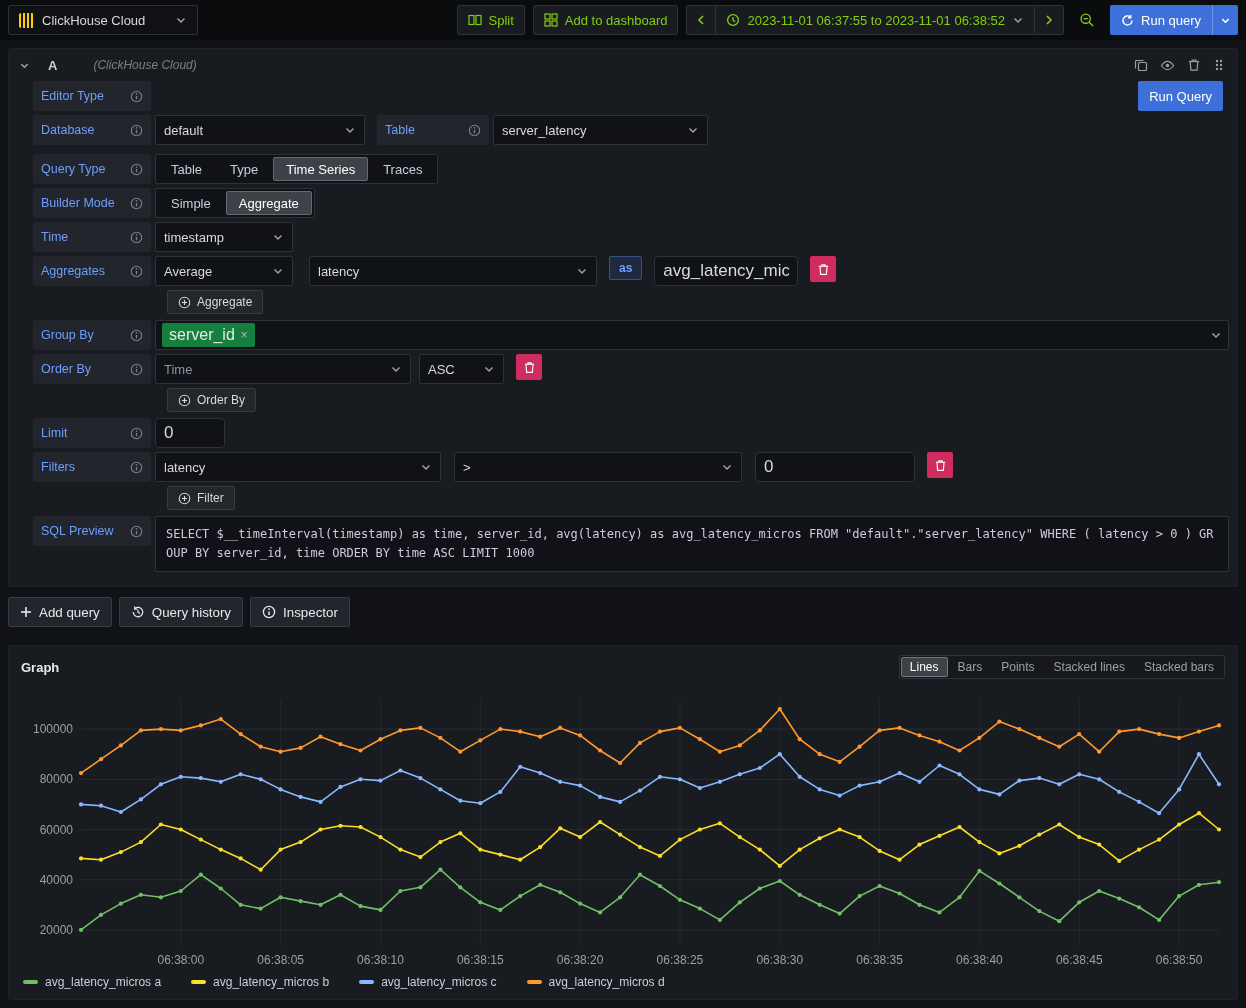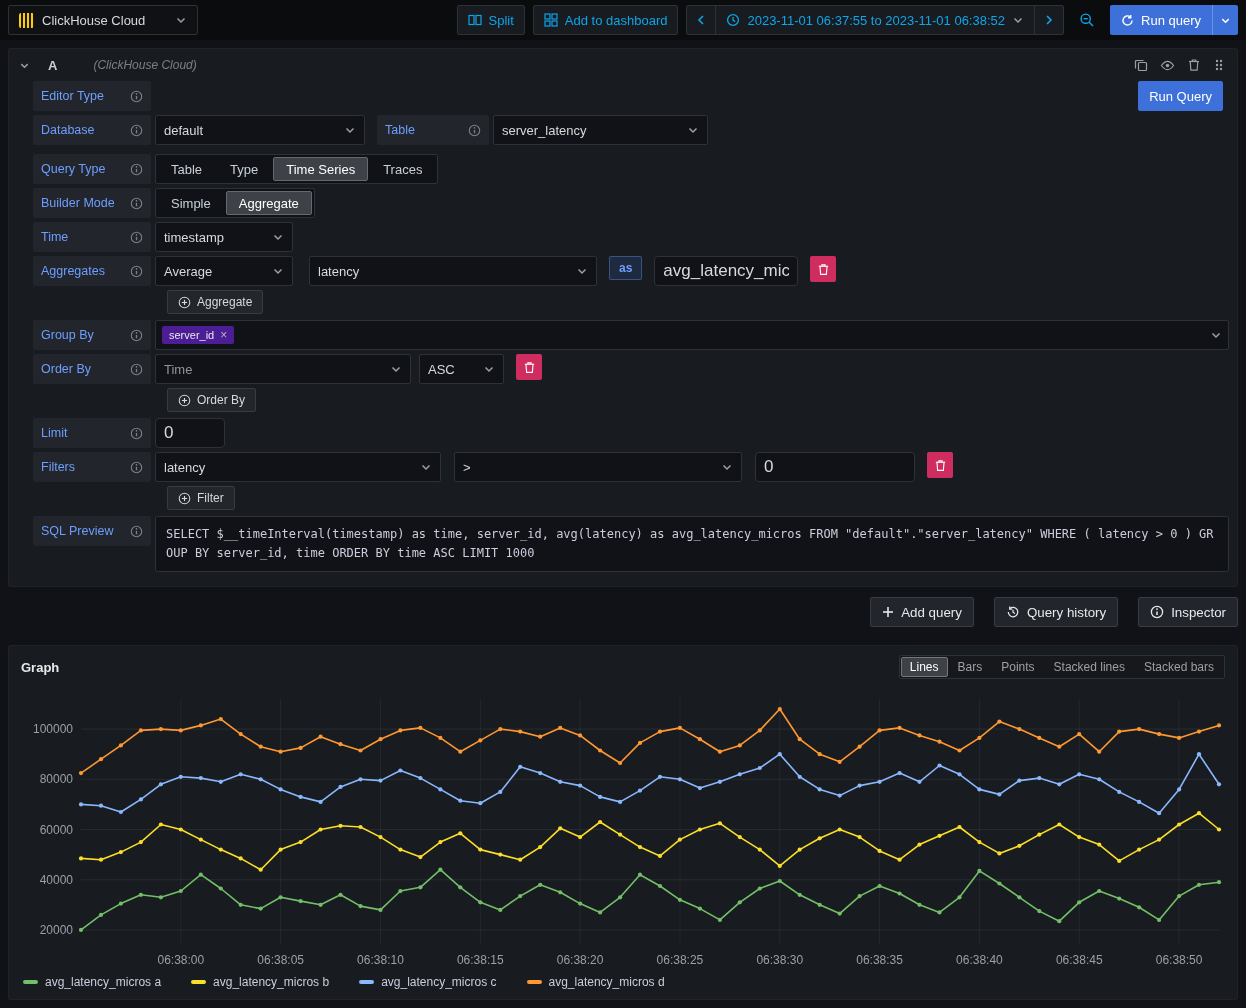--- a/index.html
+++ b/index.html
@@ -15,21 +15,21 @@
   }
   *{box-sizing:border-box}
   body{margin:0;background:#0b0c0e;font-family:"Liberation Sans",sans-serif;color:var(--text);font-size:13px;}
   .app{width:1246px;height:1008px;background:var(--page);overflow:hidden;display:flex;flex-direction:column;}
 
   
   .topbar{height:40px;background:#0b0c0e;display:flex;align-items:center;padding:0 8px;gap:8px;flex:none;}
   .ds-picker{height:30px;border:1px solid var(--border);border-radius:2px;display:flex;align-items:center;gap:8px;padding:0 10px;background:#101114;min-width:190px;cursor:pointer;}
   .ch-logo{width:15px;height:15px;border-radius:2px;background:repeating-linear-gradient(90deg,#ffcc00 0 2px,#16171a 2px 4px);}
   .spacer{flex:1}
-  .tb-btn{height:30px;display:flex;align-items:center;gap:7px;padding:0 10px;background:#181b1f;border:1px solid var(--border);border-radius:2px;color:#0ea5e9;cursor:pointer;white-space:nowrap;}
+  .tb-btn{height:30px;display:flex;align-items:center;gap:7px;padding:0 10px;background:#181b1f;border:1px solid var(--border);border-radius:2px;color:#84cc16;cursor:pointer;white-space:nowrap;}
   .tb-ico{width:30px;padding:0;justify-content:center;}
   .tgroup{display:flex;}
   .tgroup .tb-btn{border-radius:0;margin-left:-1px;}
   .tgroup .tb-btn:first-child{border-radius:2px 0 0 2px;margin-left:0;}
   .tgroup .tb-btn:last-child{border-radius:0 2px 2px 0;}
   .runbtn{display:flex;height:30px;border-radius:2px;overflow:hidden;background:var(--accent);color:#fff;cursor:pointer;}
   .runbtn .main{display:flex;align-items:center;gap:7px;padding:0 11px;font-weight:500;}
   .runbtn .caret{width:26px;display:flex;align-items:center;justify-content:center;border-left:1px solid rgba(255,255,255,.25);}
 
   
@@ -55,27 +55,27 @@
   .select{height:30px;background:var(--input);border:1px solid var(--border);border-radius:2px;display:flex;align-items:center;justify-content:space-between;gap:8px;padding:0 4px 0 8px;color:var(--text);cursor:pointer;}
   .select .chev{color:#9aa0a6;display:flex;margin-right:4px;}
   .tinput{height:30px;background:var(--input);border:1px solid var(--border);border-radius:4px;padding:0 8px;color:var(--text);font-family:inherit;font-size:17px;}
   .muted{color:#8e949e;}
 
   .as-badge{height:24px;display:flex;align-items:center;padding:0 9px;border-radius:2px;background:rgba(61,113,217,.18);border:1px solid rgba(110,159,255,.35);color:var(--label-blue);font-size:12px;font-weight:700;margin:0 8px;}
   .dbtn{width:26px;height:26px;background:var(--danger);border:none;border-radius:2px;display:flex;align-items:center;justify-content:center;color:#fff;cursor:pointer;margin-left:8px;}
   .addbtn{height:24px;display:inline-flex;align-items:center;gap:6px;padding:0 10px;background:#23262b;border:1px solid #383c42;border-radius:2px;font-size:12px;color:#d8d9da;cursor:pointer;}
 
   .multisel{flex:1;height:30px;background:var(--input);border:1px solid var(--border);border-radius:2px;display:flex;align-items:center;justify-content:space-between;padding:0 6px;cursor:pointer;}
-  .tag{display:inline-flex;align-items:center;gap:6px;background:#4c1d95;border-radius:2px;padding:3px 7px;font-size:11px;color:#e7e8ea;}
+  .tag{display:inline-flex;align-items:center;gap:6px;background:#15803d;border-radius:2px;padding:3px 7px;font-size:16px;color:#e7e8ea;}
   .x-icon{cursor:pointer;color:#b4b7bd;font-size:12px;line-height:1;}
   .x-icon::before{content:"\00d7";}
 
   .sqlbox{flex:1;background:#111217;border:1px solid var(--border);border-radius:2px;padding:8px 10px;font-family:"DejaVu Sans Mono",monospace;font-size:12px;line-height:1.6;color:#ccccdc;word-break:break-all;}
 
-  .bottom-toolbar{display:flex;gap:20px;margin:10px 8px;flex:none;justify-content:flex-end;}
+  .bottom-toolbar{display:flex;gap:7px;margin:10px 8px;flex:none;}
   .sec-btn{height:30px;display:flex;align-items:center;gap:7px;padding:0 11px;background:#22252b;border:1px solid #383c42;border-radius:2px;color:#e7e8ea;cursor:pointer;font-weight:500;}
 
   
   .graph-panel{flex:1;display:flex;flex-direction:column;margin-bottom:8px;min-height:0;}
   .gheader{display:flex;align-items:center;padding:9px 12px 4px 12px;}
   .gtitle{font-weight:700;color:#e7e8ea;font-size:13px;}
   .viz-toggle{margin-left:auto;display:flex;background:#16181c;border:1px solid var(--border);border-radius:2px;height:24px;padding:1px;gap:1px;}
   .viz-toggle .opt{display:flex;align-items:center;padding:0 8px;font-size:12px;color:#9aa0a6;border:1px solid transparent;border-radius:2px;cursor:pointer;}
   .viz-toggle .opt.sel{background:#3e4147;border-color:#72767d;color:#fff;}
   .chart-wrap{flex:1;padding:4px 8px 0 8px;min-height:0;}

